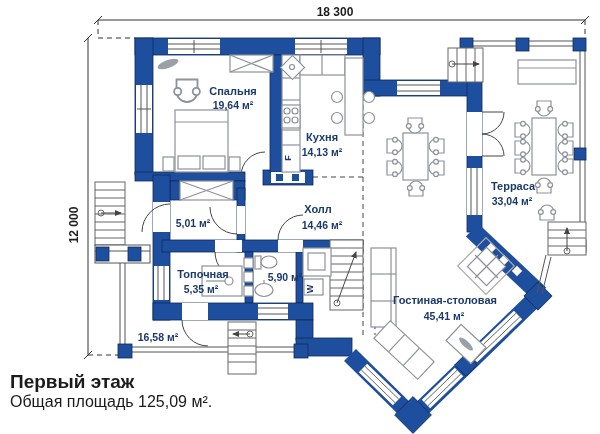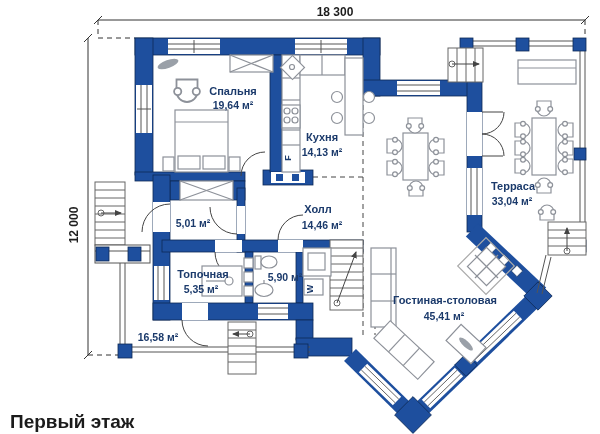--- a/index.html
+++ b/index.html
@@ -3,21 +3,21 @@
 <meta charset="utf-8">
 <style>
   html,body{margin:0;padding:0;background:#fff;}
   .canvas{position:relative;width:600px;height:434px;background:#fff;overflow:hidden;
           font-family:"Liberation Sans",sans-serif;}
   svg{position:absolute;left:0;top:0;}
   .room-name{font:bold 11px "Liberation Sans",sans-serif;fill:#1b3a6b;}
   .room-area{font:bold 10.5px "Liberation Sans",sans-serif;fill:#1b3a6b;}
   .dim-label{font:bold 12px "Liberation Sans",sans-serif;fill:#1d1d1d;}
   .appl-label{font:bold 9px "Liberation Sans",sans-serif;fill:#1b3a6b;}
-  .footer{position:absolute;left:10px;top:371px;color:#1b1b1b;margin-top:40px;}
+  .footer{position:absolute;left:10px;top:371px;color:#1b1b1b;}
   .footer .title{font-size:19px;font-weight:bold;line-height:22px;}
   .footer .line{font-size:16px;line-height:18px;}
 </style>
 </head>
 <body>
 
 <div class="canvas">
 <svg width="600" height="434" viewBox="0 0 600 434">
   <defs>
     <g id="chairG" fill="#fff" stroke="#8d9199" stroke-width="1.2">
@@ -401,14 +401,15 @@
 
   <text class="room-name" x="513" y="190" text-anchor="middle">Терраса</text>
   <text class="room-area" x="512" y="205" text-anchor="middle">33,04 м²</text>
 
   <text class="room-name" x="445" y="304" text-anchor="middle">Гостиная-столовая</text>
   <text class="room-area" x="444" y="320" text-anchor="middle">45,41 м²</text>
 </svg>
 
   <div class="footer">
     <div class="title">Первый этаж</div>
+    <div class="line">Общая площадь 125,09 м².</div>
   </div>
 </div>
 
 </body></html>

